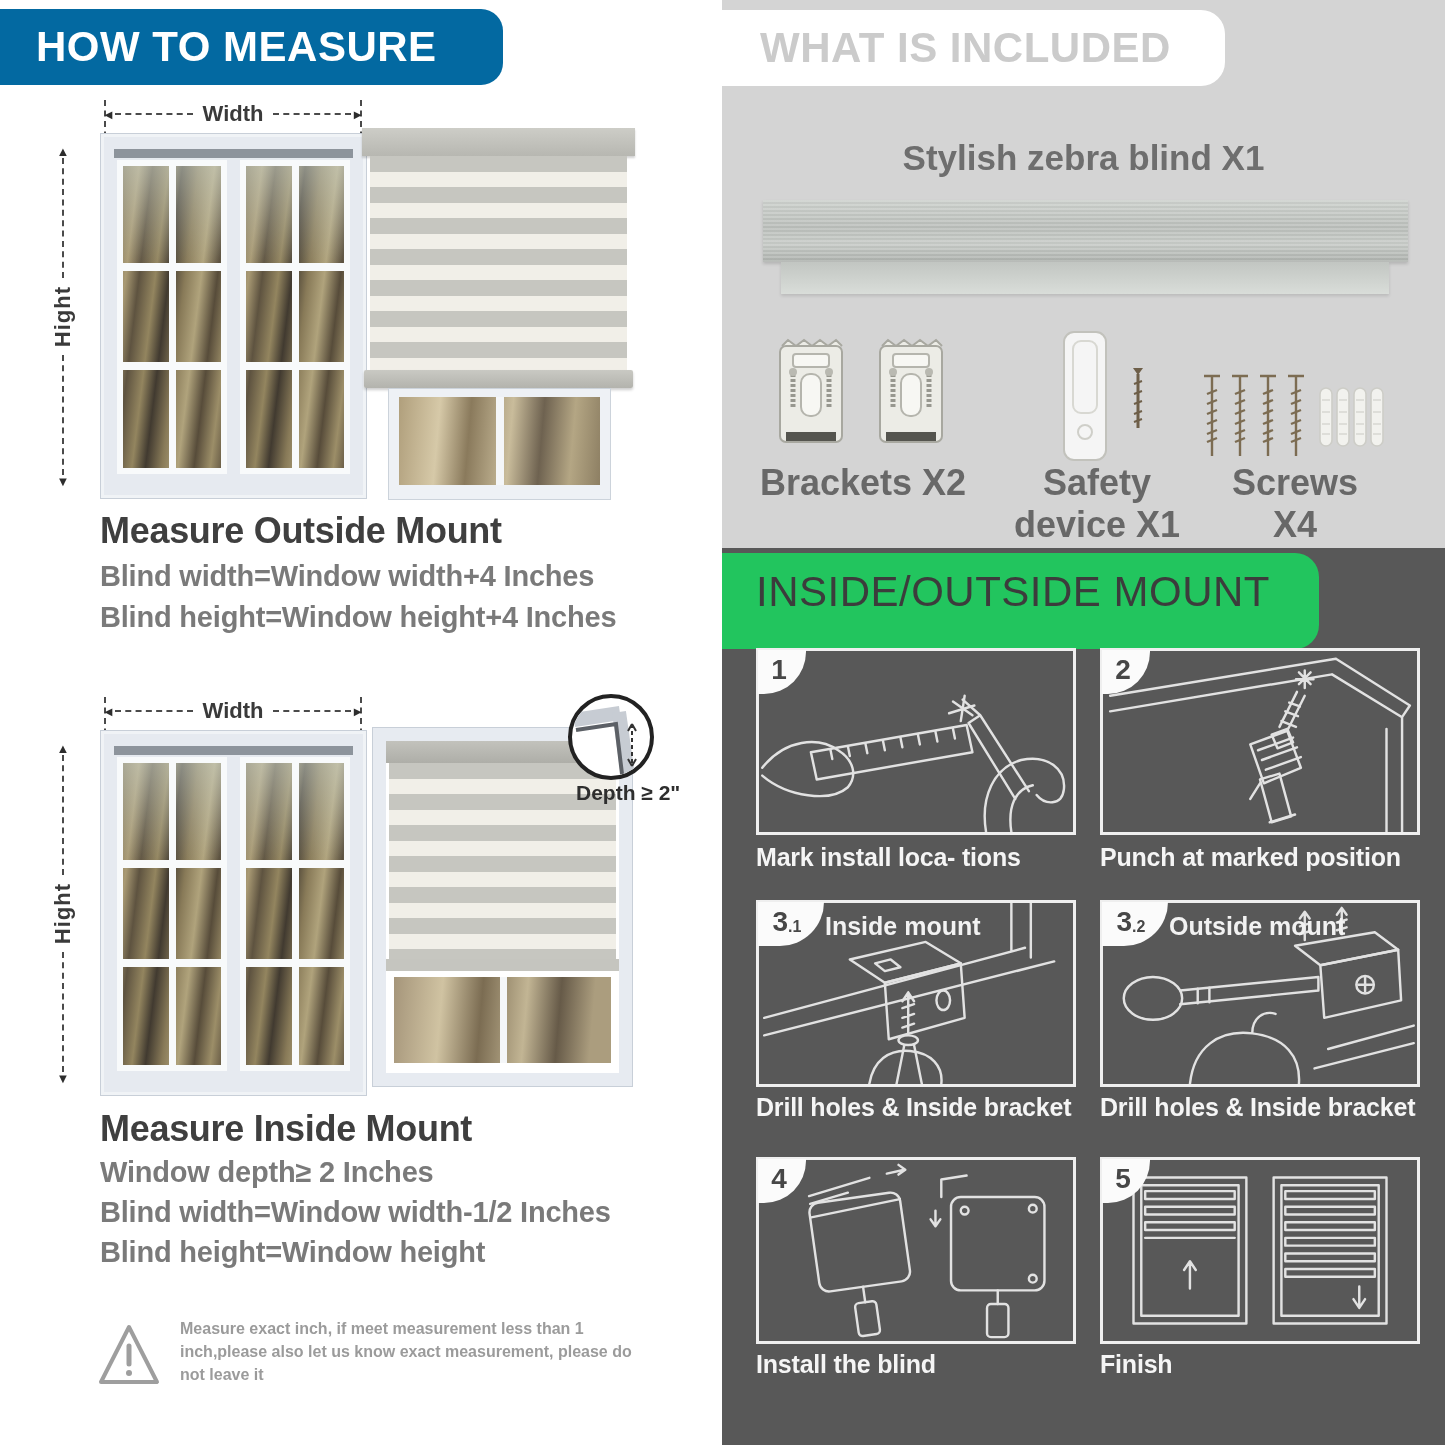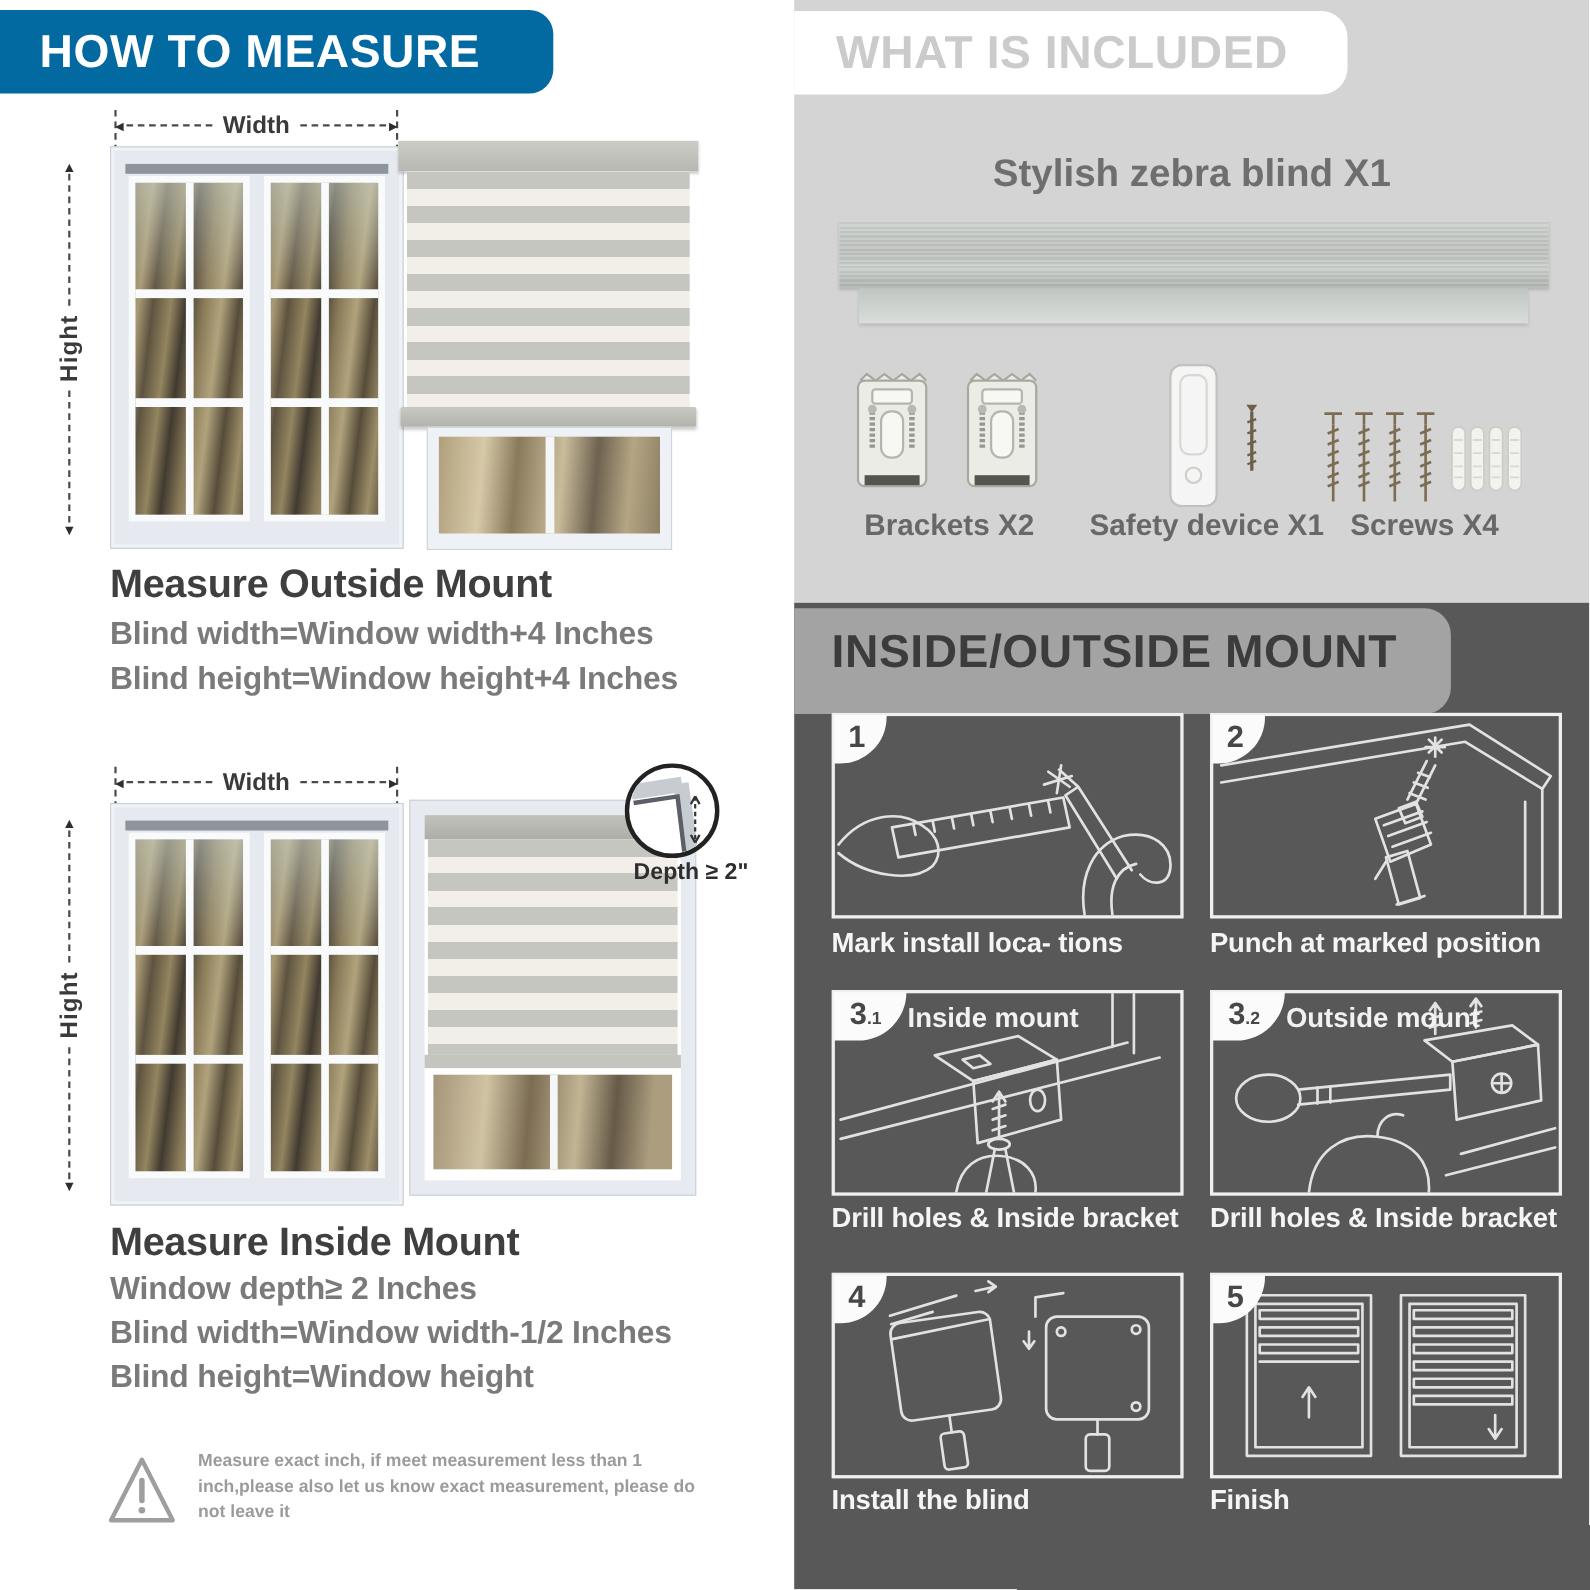--- a/index.html
+++ b/index.html
@@ -7,22 +7,22 @@
          font-family:"Liberation Sans","DejaVu Sans",sans-serif;}
   .abs{position:absolute;}
 
   
   .hdr-left{left:0;top:9px;width:503px;height:76px;background:#0369a1;border-radius:0 22px 22px 0;
             color:#ffffff;font-size:42px;font-weight:700;line-height:76px;padding-left:36px;
             letter-spacing:.5px;box-sizing:border-box;}
   .hdr-wii{left:722px;top:10px;width:503px;height:76px;background:#ffffff;border-radius:0 24px 24px 0;
            color:#cbcbcb;font-size:42px;font-weight:700;line-height:76px;padding-left:38px;
            letter-spacing:.5px;box-sizing:border-box;}
-  .hdr-iom{left:722px;top:553px;width:597px;height:96px;background:#a3a3a3;border-radius:0 24px 24px 0;
-           color:#3c3c3c;font-size:42px;font-weight:700;line-height:77px;padding-left:34px;
+  .hdr-iom{left:722px;top:553px;width:597px;height:96px;background:#22c55e;border-radius:0 24px 24px 0;
+           color:#3c3c3c;font-size:42px;font-weight:400;line-height:77px;padding-left:34px;
            letter-spacing:.5px;box-sizing:border-box;}
 
   
   .right-top{left:722px;top:0;width:723px;height:548px;background:#d4d4d4;}
   .right-bottom{left:722px;top:548px;width:723px;height:897px;background:#585858;}
 
   
   .sec-title{font-size:36px;font-weight:700;color:#3f3f3f;letter-spacing:-.3px;}
   .sec-line{font-size:29px;font-weight:700;color:#7a7a7a;letter-spacing:-.2px;}
   .warn-text{font-size:16px;font-weight:600;color:#9b9b9b;line-height:1.45;width:460px;}
@@ -84,21 +84,21 @@
 
   
   .blind-label{left:722px;top:138px;width:723px;text-align:center;font-size:35px;font-weight:700;color:#6e6e6e;}
   .rail-main{left:763px;top:200px;width:645px;height:62px;
              background:
                repeating-linear-gradient(180deg,rgba(255,255,255,.12) 0 2px,rgba(0,0,0,.03) 2px 4px),
                linear-gradient(180deg,#ced2ce 0%,#bcc0bc 45%,#c9cdc9 70%,#aeb2ae 100%);
              box-shadow:0 2px 3px rgba(0,0,0,.15);}
   .rail-under{left:781px;top:262px;width:608px;height:32px;
               background:linear-gradient(180deg,#c2c6c2,#d9ddd9);box-shadow:0 2px 3px rgba(0,0,0,.12);}
-  .part-label{top:462px;font-size:27px;font-weight:700;color:#686868;text-align:center;}
+  .part-label{top:462px;font-size:36px;font-weight:700;color:#686868;text-align:center;}
 
   
   .panel{width:320px;height:187px;border:3px solid #efefef;box-sizing:border-box;background:#585858;}
   .badge{position:absolute;left:-1px;top:-1px;background:#fbfbfb;color:#474747;
          display:flex;align-items:center;justify-content:center;font-weight:700;}
   .badge.small{width:42px;height:40px;border-radius:0 0 42px 0;font-size:28px;padding:0 6px 4px 0;}
   .badge.wide{width:58px;height:40px;border-radius:0 0 46px 0;font-size:28px;padding:0 8px 4px 0;}
   .badge .sub{font-size:16px;margin-top:10px;}
   .ptitle{position:absolute;left:66px;top:9px;color:#f2f2f2;font-size:25px;font-weight:700;}
   .caption{color:#f5f5f5;font-size:25px;font-weight:700;letter-spacing:-.2px;}

